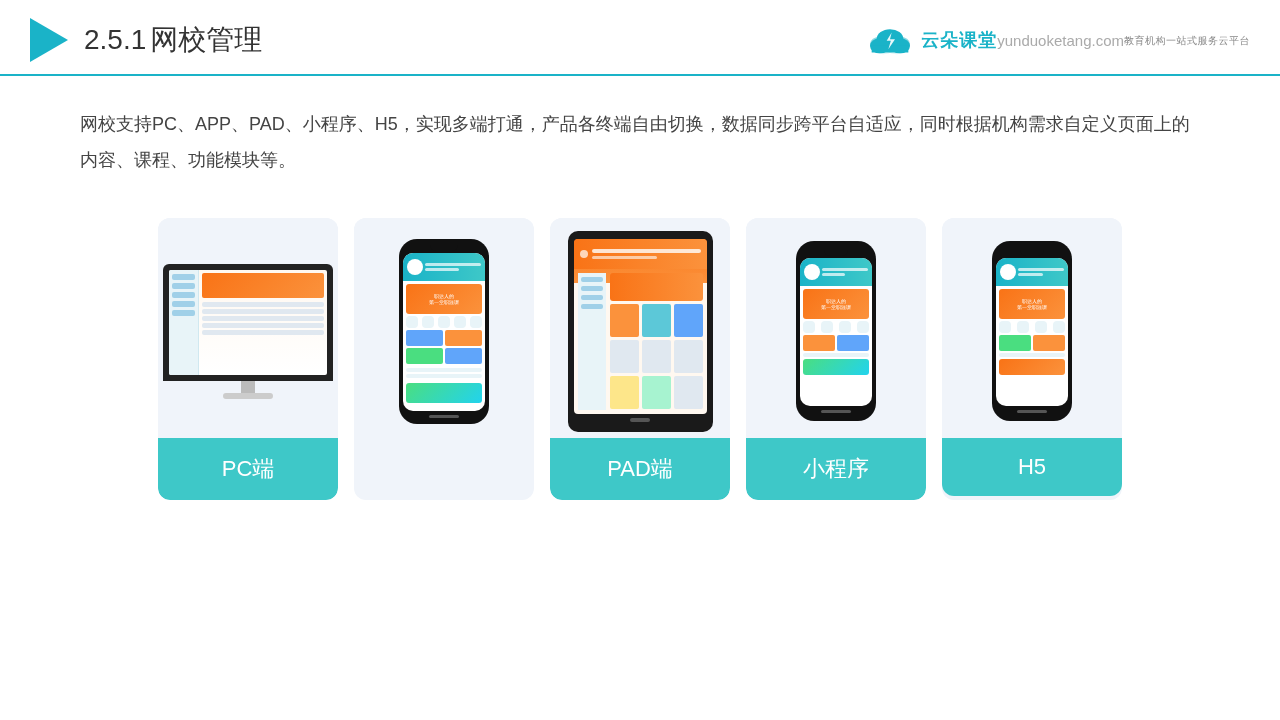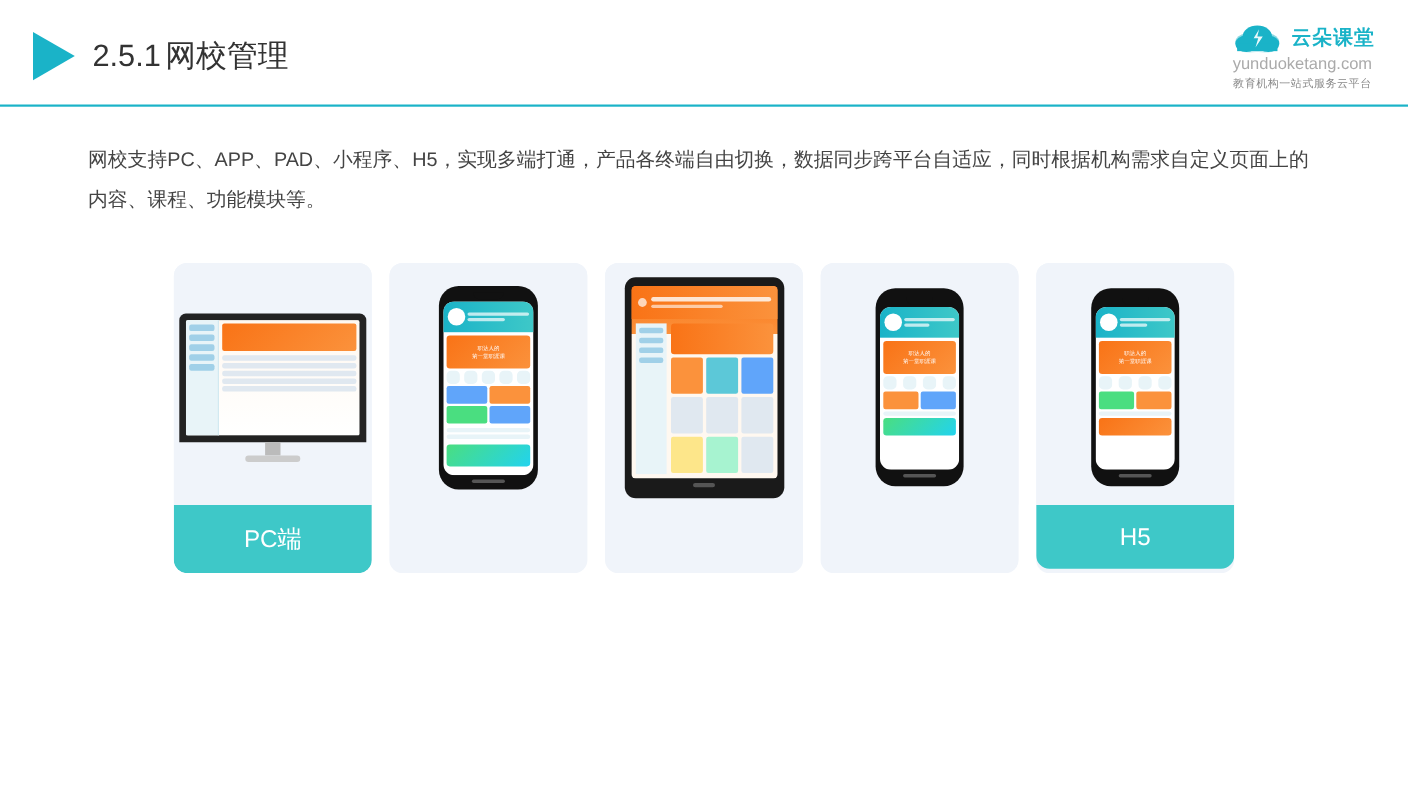--- a/index.html
+++ b/index.html
@@ -37,21 +37,21 @@
       font-size: 28px;
       color: #333;
       font-weight: 500;
     }
     .header-title span.num {
       font-weight: 400;
       margin-right: 4px;
     }
     .logo-area {
       display: flex;
-      flex-direction: column;
+      flex-direction: row;
       align-items: center;
     }
     .logo-cloud {
       display: flex;
       align-items: center;
       gap: 6px;
     }
     .cloud-icon-svg {
       width: 50px;
       height: 32px;
@@ -579,20 +579,21 @@
                     <div class="tablet-card-item"></div>
                   </div>
                 </div>
               </div>
             </div>
           </div>
           <div class="tablet-home-btn"></div>
         </div>
       </div>
     </div>
+    <div class="card-label">PAD端</div>
   </div>
 
   <div class="card">
     <div class="card-image-area">
       <div class="phone-mock phone-small">
         <div class="phone-outer">
           <div class="phone-notch"></div>
           <div class="phone-screen">
             <div class="screen-content-phone">
               <div class="phone-top-bar">
@@ -618,20 +619,21 @@
                 </div>
                 <div style="height:4px;background:#e8f4f8;border-radius:2px;"></div>
                 <div style="height:16px;background:linear-gradient(135deg,#4ade80,#22d3ee);border-radius:3px;"></div>
               </div>
             </div>
           </div>
           <div class="phone-home-bar"></div>
         </div>
       </div>
     </div>
+    <div class="card-label">小程序</div>
   </div>
 
   <div class="card">
     <div class="card-image-area">
       <div class="phone-mock phone-small">
         <div class="phone-outer">
           <div class="phone-notch"></div>
           <div class="phone-screen">
             <div class="screen-content-phone">
               <div class="phone-top-bar">

